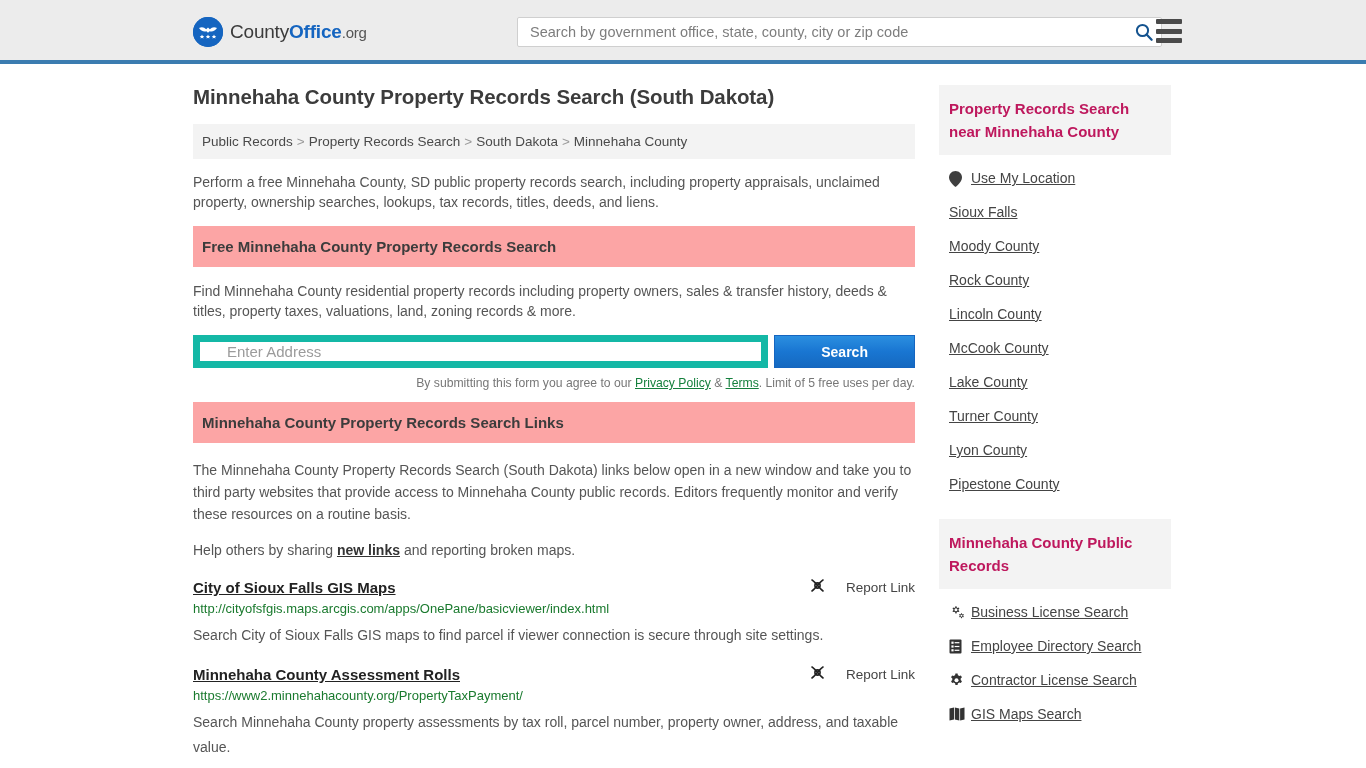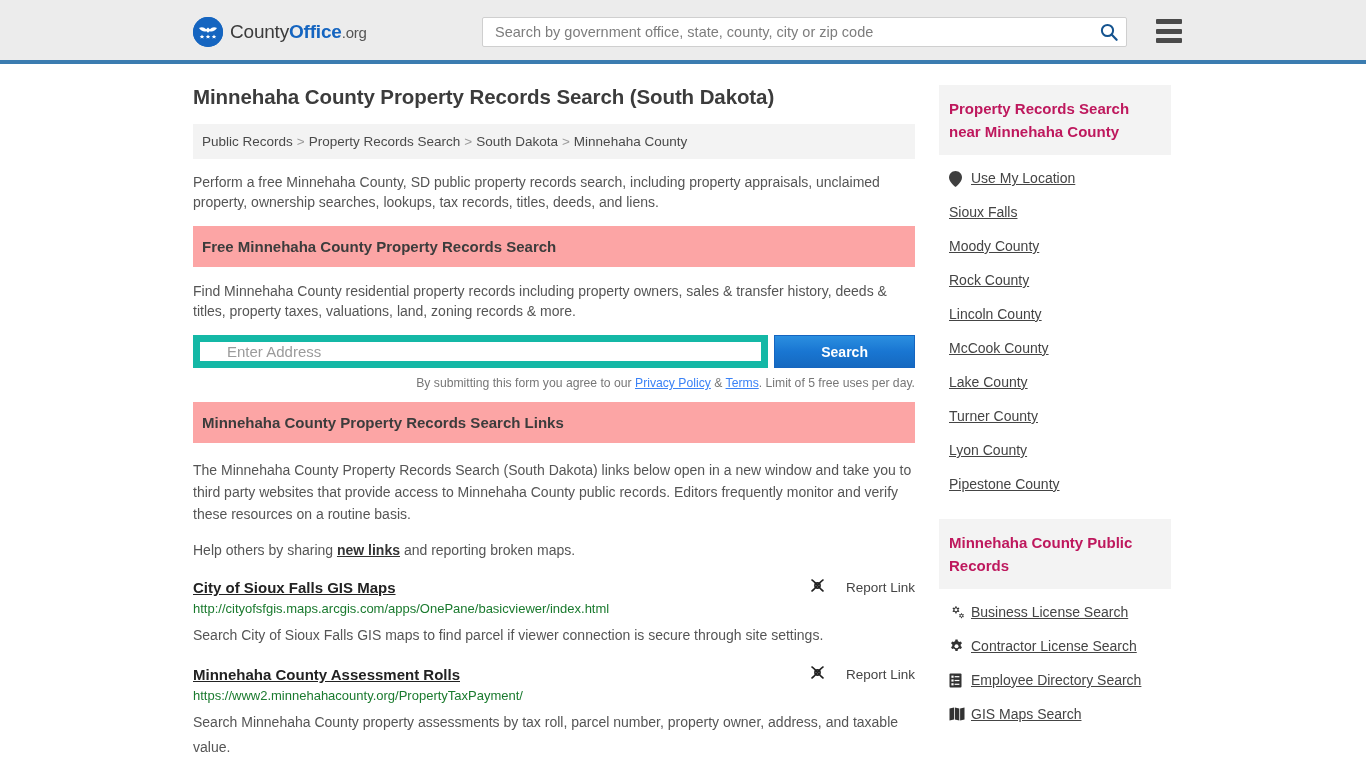--- a/index.html
+++ b/index.html
@@ -36,21 +36,21 @@
     font-size: 19px; letter-spacing: -0.2px;
     color: #3b3b3b; font-weight: 400;
     white-space: nowrap;
   }
   .logo-text b { color: #1565c0; font-weight: 700; }
   .logo-text .c1 { color: #3b3b3b; font-weight: 400;}
   .logo-text .org { font-size: 15px; color: #555; }
 
   .search-box {
     position: absolute;
-    left: 482px; top: 17px;
+    left: 517px; top: 17px;
     width: 645px; height: 30px;
     background: #fff;
     border: 1px solid #cfcfcf;
     border-radius: 2px;
     display: flex; align-items: center;
   }
   .search-box input {
     flex: 1;
     border: none; outline: none;
     font-size: 14.5px;
@@ -147,21 +147,21 @@
     font-size: 14px; font-weight: 700;
     cursor: pointer;
     font-family: "Liberation Sans", sans-serif;
   }
   .fineprint {
     text-align: right;
     font-size: 12.2px;
     color: #777;
     margin: 8px 0 0 0;
   }
-  .fineprint a { color: #3b82f6; text-decoration: underline; }
+  .fineprint a { color: #15803d; text-decoration: underline; }
 
   .links-intro { padding-top: 16px; }
 
   
   .link-item { margin-top: 17px; }
   .link-row {
     display: flex; align-items: baseline; justify-content: space-between;
   }
   .link-title {
     font-size: 15px; font-weight: 700; color: #222;
@@ -363,45 +363,45 @@
                 <path d="M12.1 8.2 l.75 0 .18 .85 a2.4 2.4 0 0 1 .66 .38 l.8-.31 .38 .65 -.63 .56 a2.4 2.4 0 0 1 0 .76 l.63 .56 -.38 .65 -.8-.31 a2.4 2.4 0 0 1-.66 .38 l-.18 .85 -.75 0 -.18-.85 a2.4 2.4 0 0 1-.66-.38 l-.8 .31 -.38-.65 .63-.56 a2.4 2.4 0 0 1 0-.76 l-.63-.56 .38-.65 .8 .31 a2.4 2.4 0 0 1 .66-.38 z"></path>
                 <circle cx="12.47" cy="10.7" r="1" fill="#fff"></circle>
               </g>
             </svg>
           </span>
           <a href="#" class="lbl">Business License Search</a>
         </div>
 
         <div class="side-link-row">
           <span class="side-ico">
-            <svg width="15" height="15" viewBox="0 0 15 15">
-              <path d="M6.4 0.6 l2.2 0 .3 1.7 a4.6 4.6 0 0 1 1.35 .78 l1.6-.62 1.1 1.9 -1.28 1.13 a4.6 4.6 0 0 1 0 1.56 l1.28 1.13 -1.1 1.9 -1.6-.62 a4.6 4.6 0 0 1-1.35 .78 l-.3 1.7 -2.2 0 -.3-1.7 a4.6 4.6 0 0 1-1.35-.78 l-1.6 .62 -1.1-1.9 1.28-1.13 a4.6 4.6 0 0 1 0-1.56 L2.05 4.36 l1.1-1.9 1.6 .62 a4.6 4.6 0 0 1 1.35-.78 z" fill="#333"></path>
-              <circle cx="7.5" cy="7.35" r="2" fill="#fff"></circle>
-            </svg>
-          </span>
-          <a href="#" class="lbl">Contractor License Search</a>
-        </div>
-
-        <div class="side-link-row">
-          <span class="side-ico">
             <svg width="13" height="15" viewBox="0 0 13 15">
               <rect x="0.5" y="0.5" width="12" height="14" rx="1" fill="#333"></rect>
               <rect x="2.4" y="2.6" width="2.2" height="2.2" fill="#fff"></rect>
               <rect x="5.6" y="3.1" width="4.8" height="1.2" fill="#fff"></rect>
               <rect x="2.4" y="6.4" width="2.2" height="2.2" fill="#fff"></rect>
               <rect x="5.6" y="6.9" width="4.8" height="1.2" fill="#fff"></rect>
               <rect x="2.4" y="10.2" width="2.2" height="2.2" fill="#fff"></rect>
               <rect x="5.6" y="10.7" width="4.8" height="1.2" fill="#fff"></rect>
             </svg>
           </span>
           <a href="#" class="lbl">Employee Directory Search</a>
         </div>
 
         <div class="side-link-row">
           <span class="side-ico">
+            <svg width="15" height="15" viewBox="0 0 15 15">
+              <path d="M6.4 0.6 l2.2 0 .3 1.7 a4.6 4.6 0 0 1 1.35 .78 l1.6-.62 1.1 1.9 -1.28 1.13 a4.6 4.6 0 0 1 0 1.56 l1.28 1.13 -1.1 1.9 -1.6-.62 a4.6 4.6 0 0 1-1.35 .78 l-.3 1.7 -2.2 0 -.3-1.7 a4.6 4.6 0 0 1-1.35-.78 l-1.6 .62 -1.1-1.9 1.28-1.13 a4.6 4.6 0 0 1 0-1.56 L2.05 4.36 l1.1-1.9 1.6 .62 a4.6 4.6 0 0 1 1.35-.78 z" fill="#333"></path>
+              <circle cx="7.5" cy="7.35" r="2" fill="#fff"></circle>
+            </svg>
+          </span>
+          <a href="#" class="lbl">Contractor License Search</a>
+        </div>
+
+        <div class="side-link-row">
+          <span class="side-ico">
             <svg width="16" height="14" viewBox="0 0 16 14">
               <path d="M0.5 1.6 L5 0.6 L5 12.4 L0.5 13.4 Z" fill="#333"></path>
               <path d="M5.8 0.6 L10.3 1.6 L10.3 13.4 L5.8 12.4 Z" fill="#333"></path>
               <path d="M11.1 1.6 L15.5 0.6 L15.5 12.4 L11.1 13.4 Z" fill="#333"></path>
             </svg>
           </span>
           <a href="#" class="lbl">GIS Maps Search</a>
         </div>
 
       </div>

